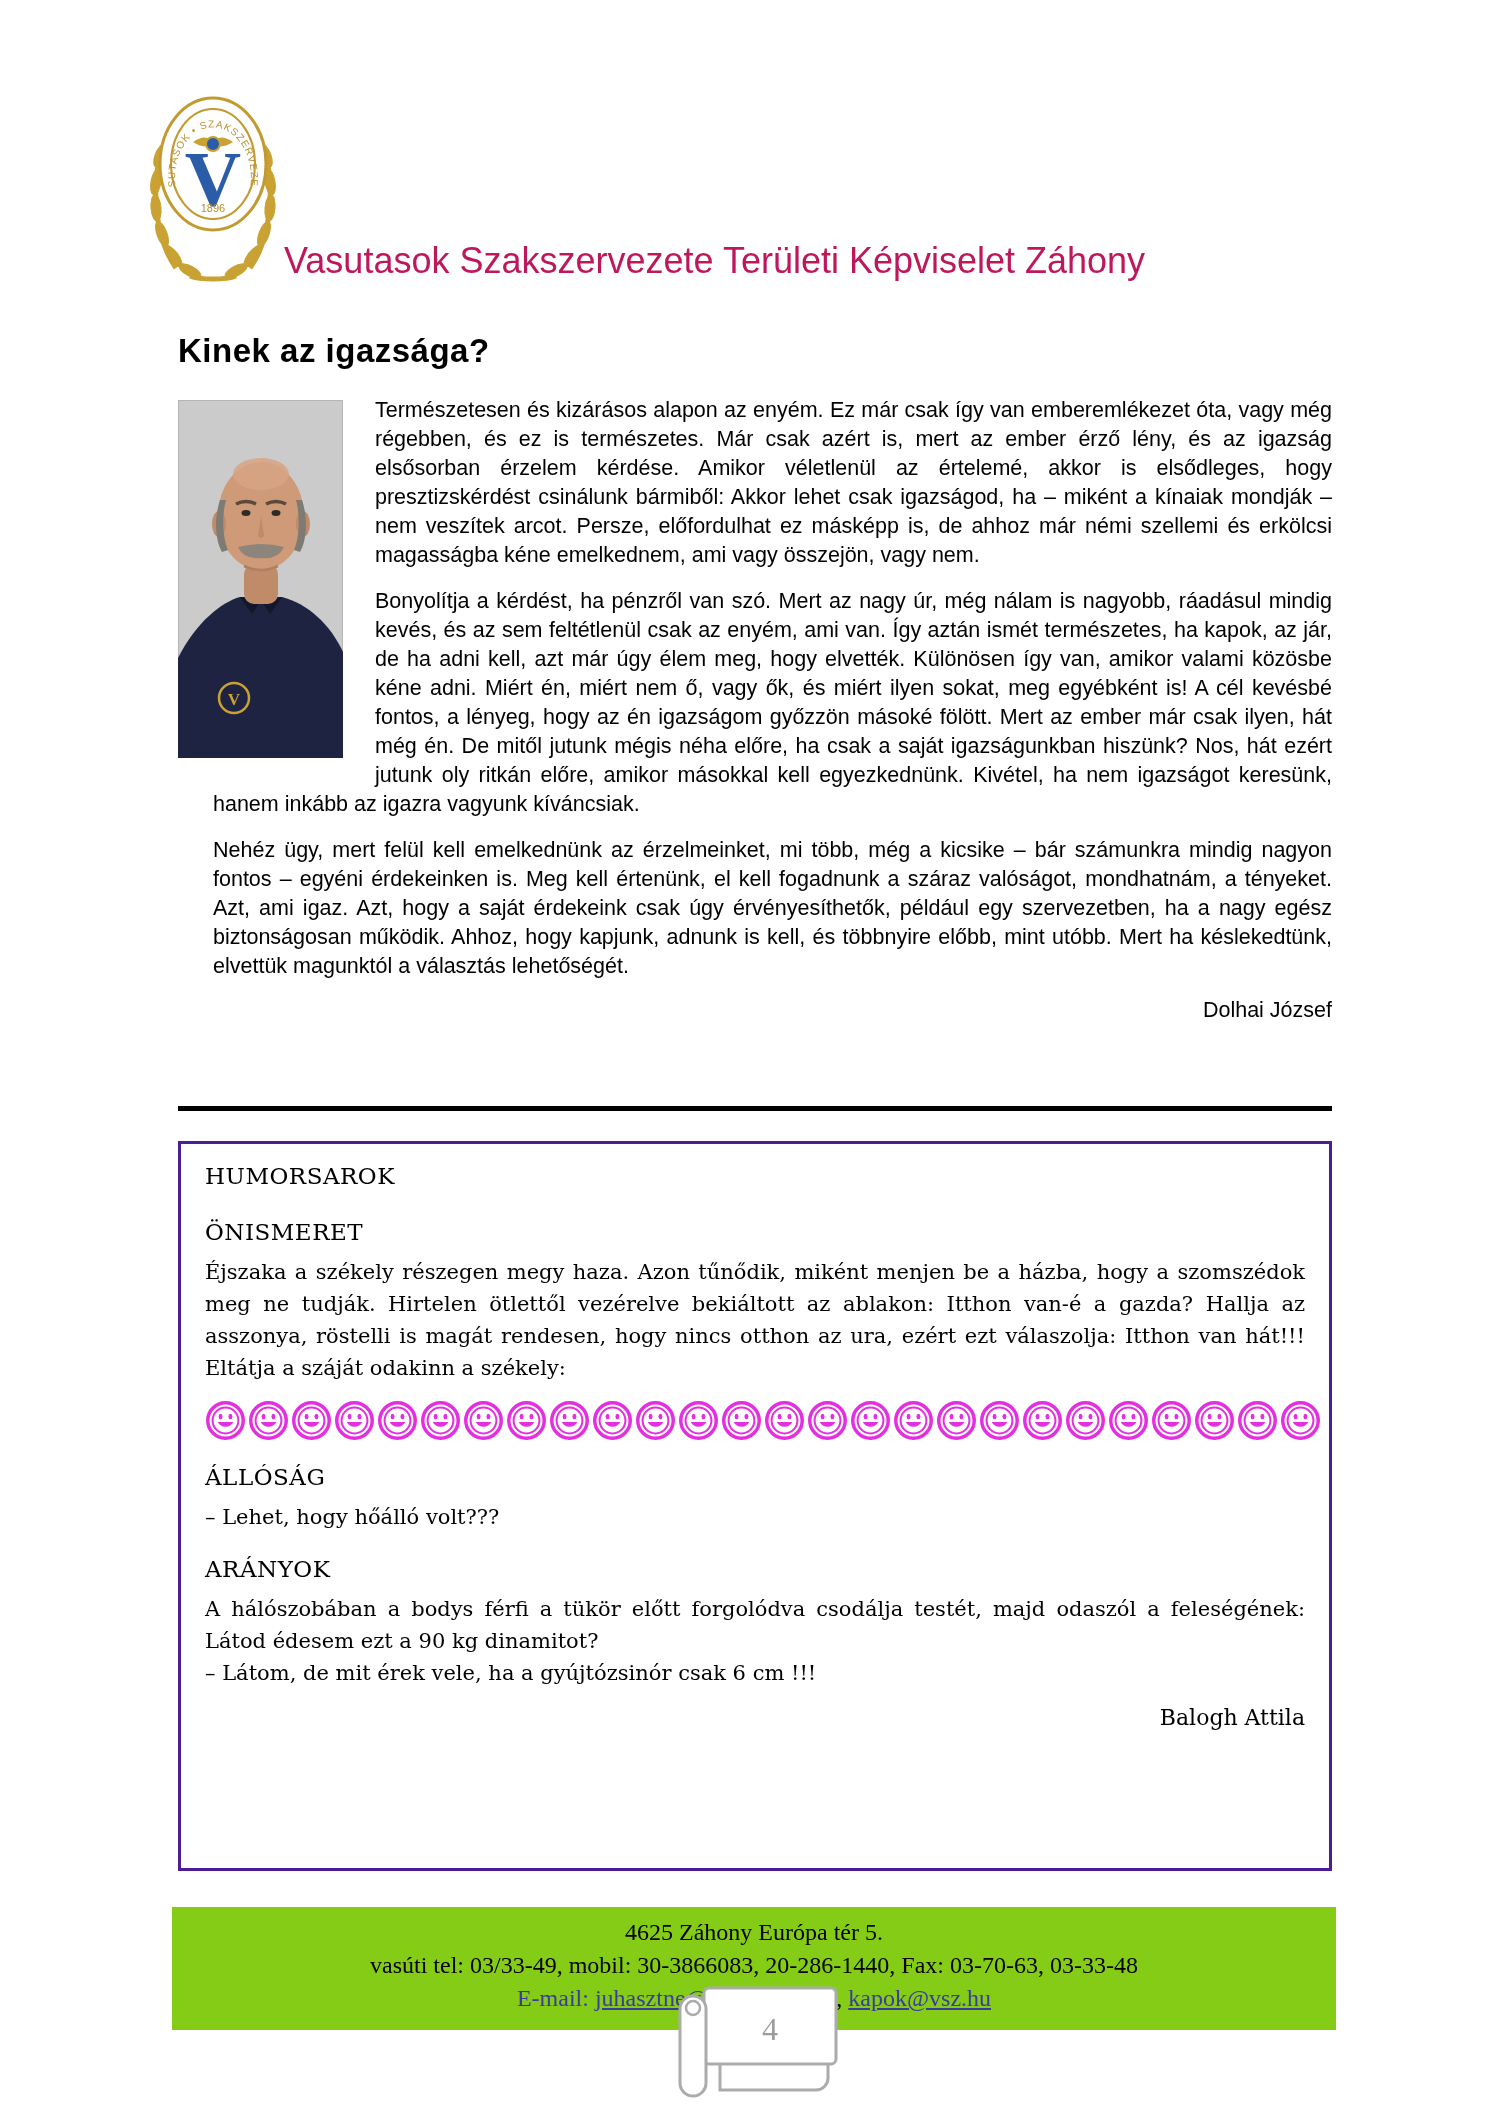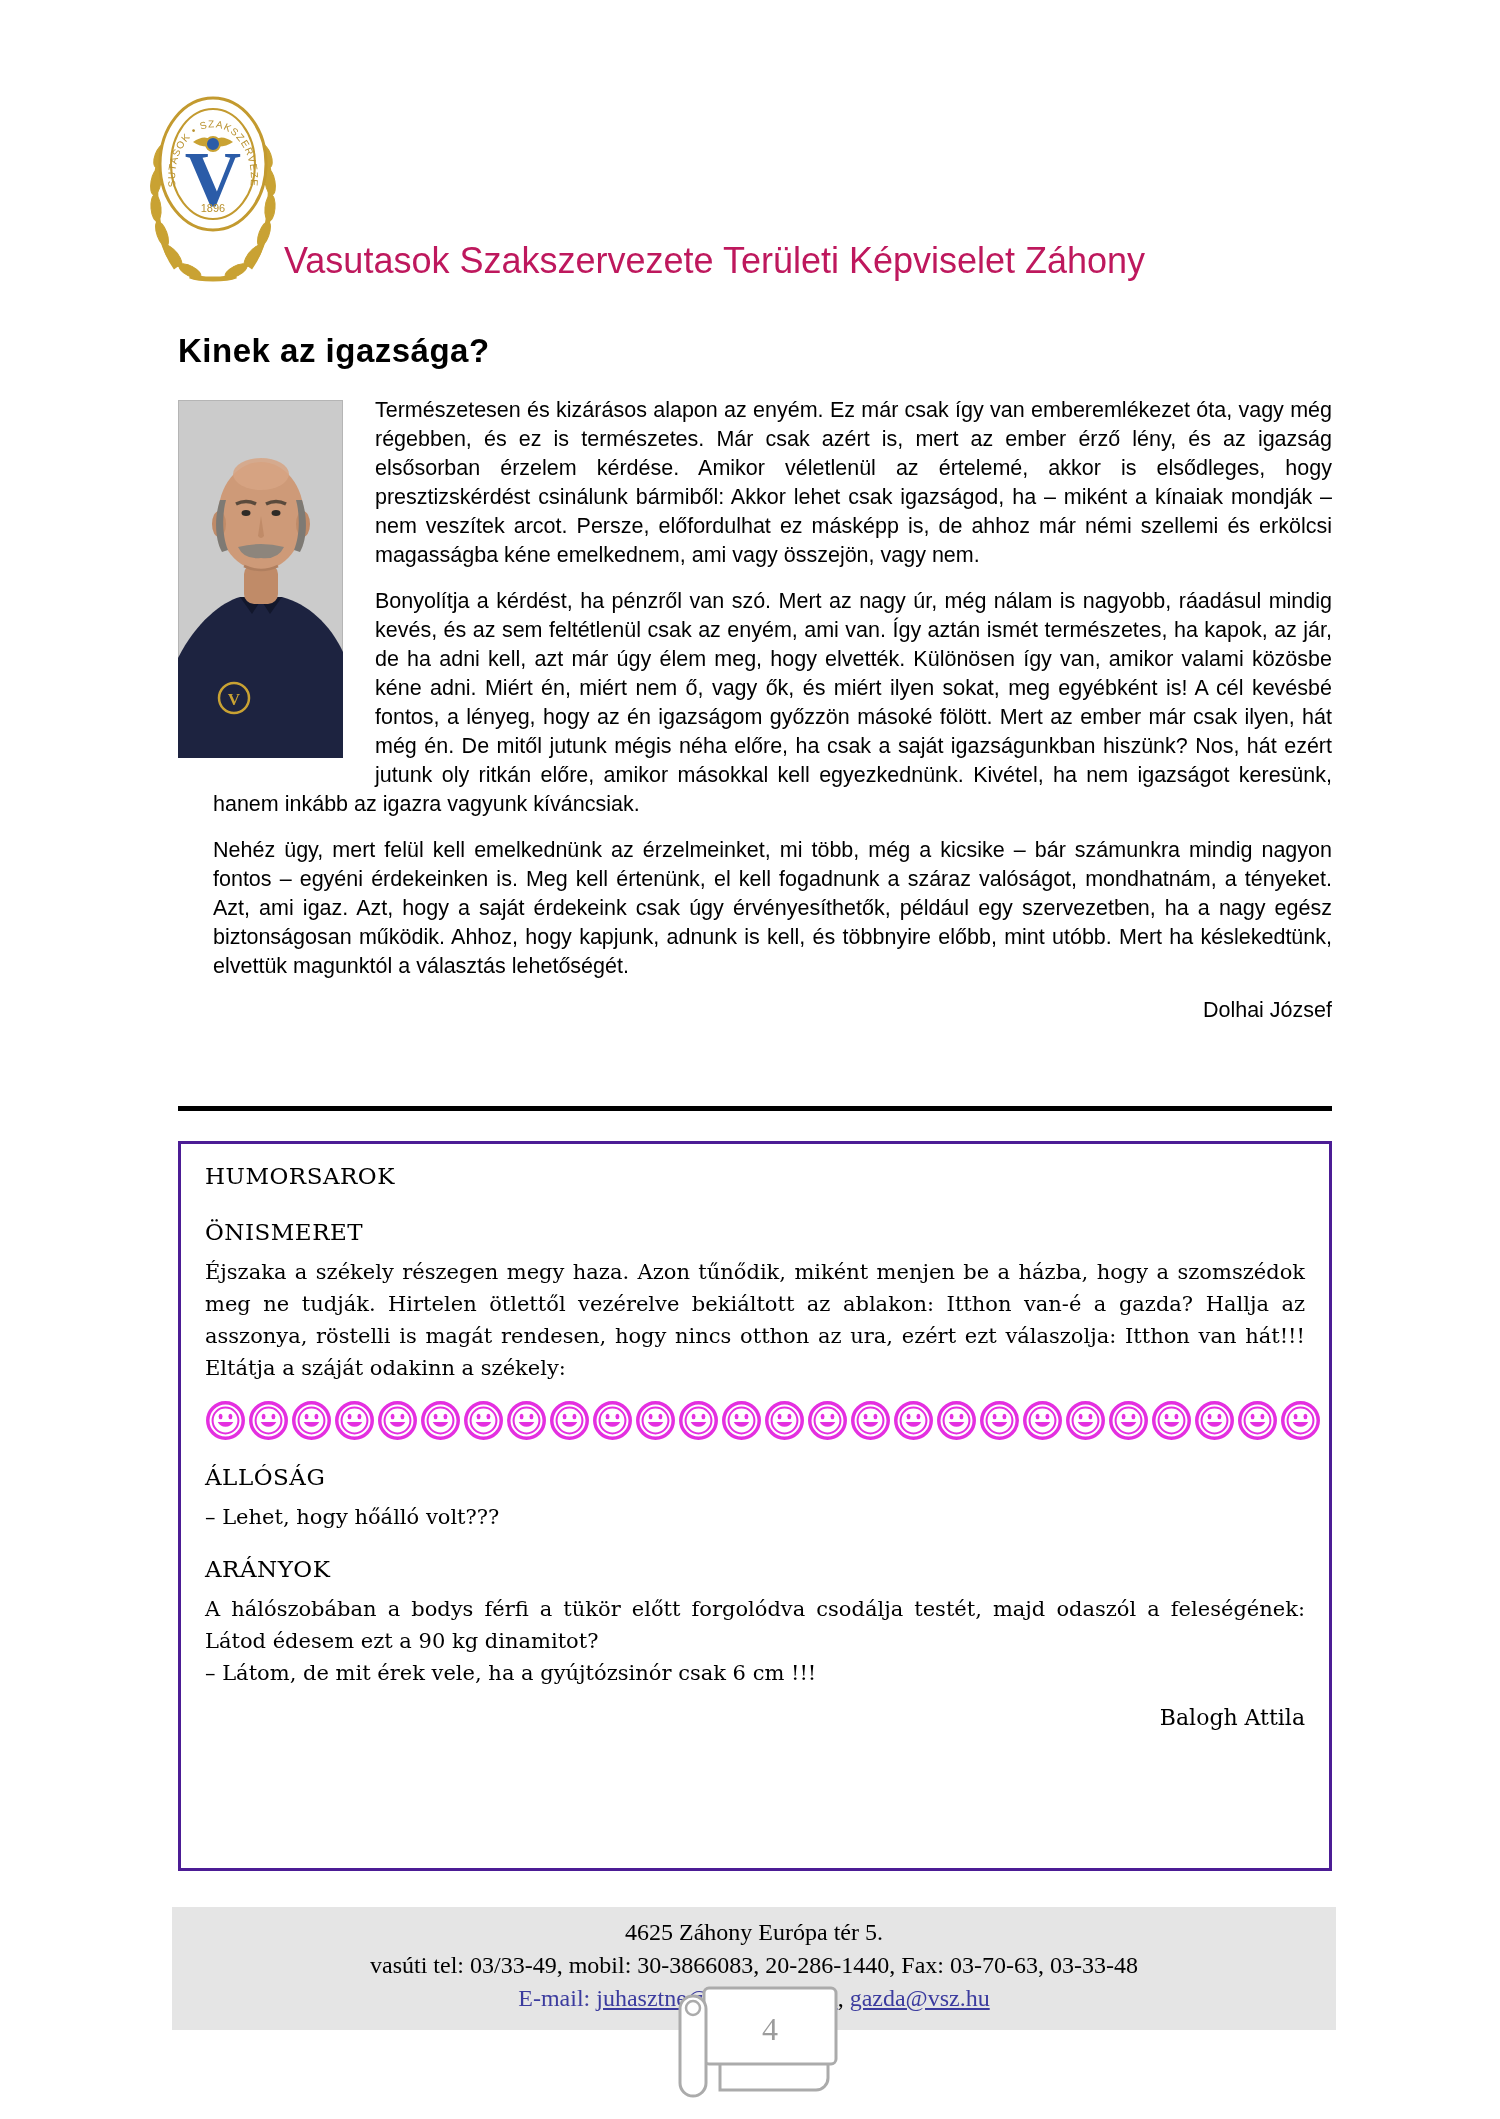--- a/index.html
+++ b/index.html
@@ -365,26 +365,26 @@
     <p class="humor-heading">ÁLLÓSÁG</p>
     <p class="humor-punch">– Lehet, hogy hőálló volt???</p>
 
     <p class="humor-heading">ARÁNYOK</p>
     <p class="humor-body">A hálószobában a bodys férfi a tükör előtt forgolódva csodálja testét, majd odaszól a feleségének: Látod édesem ezt a 90 kg dinamitot?</p>
     <p class="humor-punch">– Látom, de mit érek vele, ha a gyújtózsinór csak 6 cm !!!</p>
 
     <div class="humor-signature">Balogh Attila</div>
   </div>
 
-  <div class="footer-bar" style="background: #e5e5e5;">
+  <div class="footer-bar" style="background: #84cc16;">
     <p class="footer-line">4625 Záhony Európa tér 5.</p>
     <p class="footer-line">vasúti tel: 03/33-49, mobil: 30-3866083, 20-286-1440, Fax: 03-70-63, 03-33-48</p>
     <p class="footer-line">
       <span style="color: rgb(59, 59, 158); font-family: Liberation Serif, serif;">E-mail:</span>
-      <a href="#" class="email-link" style="color: rgb(59, 59, 158);">juhasztne@zahonynet.hu</a><span>, </span><a href="#" class="email-link" style="color: rgb(59, 59, 158);">gazda@vsz.hu</a>
+      <a href="#" class="email-link" style="color: rgb(59, 59, 158);">juhasztne@zahonynet.hu</a><span>, </span><a href="#" class="email-link" style="color: rgb(59, 59, 158);">kapok@vsz.hu</a>
     </p>
   </div>
 
   <svg class="page-number-scroll" viewBox="0 0 190 118">
 
     <path d="M52,80 H160 V96 A12,12 0 0 1 148,108 H52 Z" fill="#ffffff" stroke="#ABABAB" stroke-width="3"></path>
 
     <rect x="36" y="6" width="132" height="76" rx="5" fill="#ffffff" stroke="#ABABAB" stroke-width="3"></rect>
 
     <rect x="12" y="14" width="26" height="100" rx="13" fill="#ffffff" stroke="#ABABAB" stroke-width="3"></rect>

